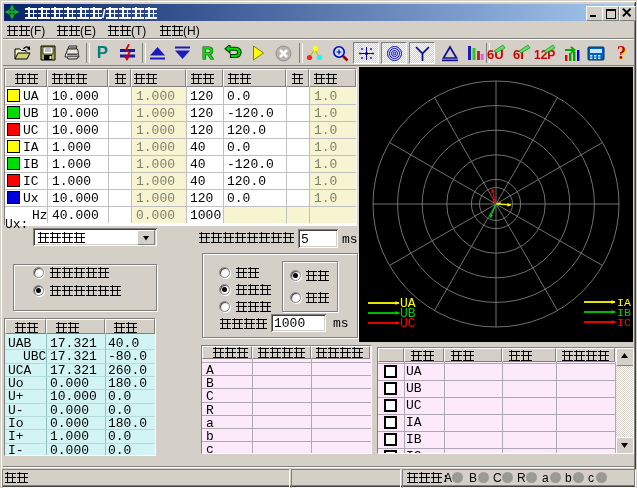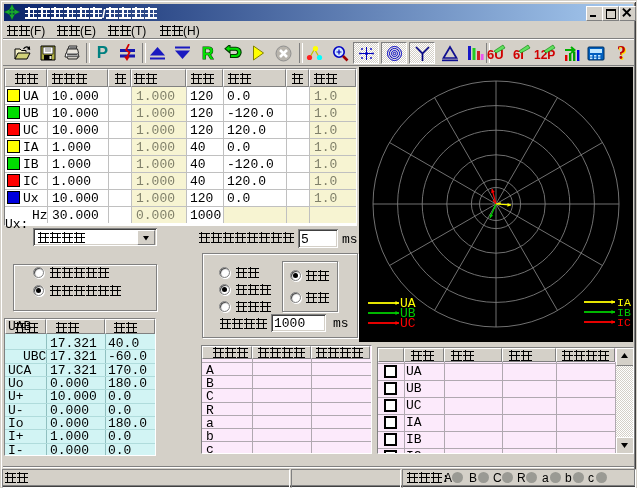--- a/index.html
+++ b/index.html
@@ -356,21 +356,21 @@
 <div class="abs mono" style="left:222px;top:105px;">120.0</div>
 <div class="abs mono" style="left:309px;top:105px;color:#80806a;">1.0</div>
 <div class="abs" style="left:2px;top:122px;width:13px;height:13px;background:#0000dd;border:1px solid #000;box-sizing:border-box;"></div>
 <div class="abs mono" style="left:18px;top:122px;">Ux</div>
 <div class="abs mono" style="left:47px;top:122px;">10.000</div>
 <div class="abs mono" style="left:131px;top:122px;color:#80806a;">1.000</div>
 <div class="abs mono" style="left:185px;top:122px;">120</div>
 <div class="abs mono" style="left:222px;top:122px;">0.0</div>
 <div class="abs mono" style="left:309px;top:122px;color:#80806a;">1.0</div>
 <div class="abs mono" style="left:27px;top:139px;">Hz</div>
-<div class="abs mono" style="left:47px;top:139px;">30.000</div>
+<div class="abs mono" style="left:47px;top:139px;">40.000</div>
 <div class="abs mono" style="left:131px;top:139px;color:#80806a;">0.000</div>
 <div class="abs mono" style="left:185px;top:139px;">1000</div>
 <div class="abs mono" style="left:222px;top:139px;"></div>
 <div class="abs mono" style="left:309px;top:139px;color:#80806a;"></div>
 </div>
 </div>
 
 <div id="mid">
 
 <div class="abs mono" style="left:5px;top:217px;">Ux:</div>
@@ -480,29 +480,29 @@
 <div class="abs" style="left:0;top:84px;width:150px;height:1px;background:#b0dcdc;"></div>
 <div class="abs" style="left:0;top:97px;width:150px;height:1px;background:#b0dcdc;"></div>
 <div class="abs" style="left:0;top:110px;width:150px;height:1px;background:#b0dcdc;"></div>
 <div class="abs" style="left:0;top:124px;width:150px;height:1px;background:#b0dcdc;"></div>
 <div class="hcell" style="left:0px;top:0;width:41px;height:15px;"></div>
 <div class="hcell" style="left:41px;top:0;width:59px;height:15px;"></div>
 <div class="hcell" style="left:100px;top:0;width:50px;height:15px;"></div>
 <div class="abs" style="left:9px;top:2px;"><span class="c"></span><span class="c"></span></div>
 <div class="abs" style="left:50px;top:2px;"><span class="c"></span><span class="c"></span></div>
 <div class="abs" style="left:108px;top:2px;"><span class="c"></span><span class="c"></span></div>
-<div class="abs mono" style="left:3px;top:0;">UAB</div>
+<div class="abs mono" style="left:3px;top:17px;">UAB</div>
 <div class="abs mono" style="left:45px;top:17px;">17.321</div>
 <div class="abs mono" style="left:103px;top:17px;">40.0</div>
 <div class="abs mono" style="left:18px;top:30px;">UBC</div>
 <div class="abs mono" style="left:45px;top:30px;">17.321</div>
-<div class="abs mono" style="left:103px;top:30px;">-60.0</div>
+<div class="abs mono" style="left:103px;top:30px;">-80.0</div>
 <div class="abs mono" style="left:3px;top:44px;">UCA</div>
 <div class="abs mono" style="left:45px;top:44px;">17.321</div>
-<div class="abs mono" style="left:103px;top:44px;">170.0</div>
+<div class="abs mono" style="left:103px;top:44px;">260.0</div>
 <div class="abs mono" style="left:3px;top:57px;">Uo</div>
 <div class="abs mono" style="left:45px;top:57px;">0.000</div>
 <div class="abs mono" style="left:103px;top:57px;">180.0</div>
 <div class="abs mono" style="left:3px;top:70px;">U+</div>
 <div class="abs mono" style="left:45px;top:70px;">10.000</div>
 <div class="abs mono" style="left:103px;top:70px;">0.0</div>
 <div class="abs mono" style="left:3px;top:84px;">U-</div>
 <div class="abs mono" style="left:45px;top:84px;">0.000</div>
 <div class="abs mono" style="left:103px;top:84px;">0.0</div>
 <div class="abs mono" style="left:3px;top:97px;">Io</div>

